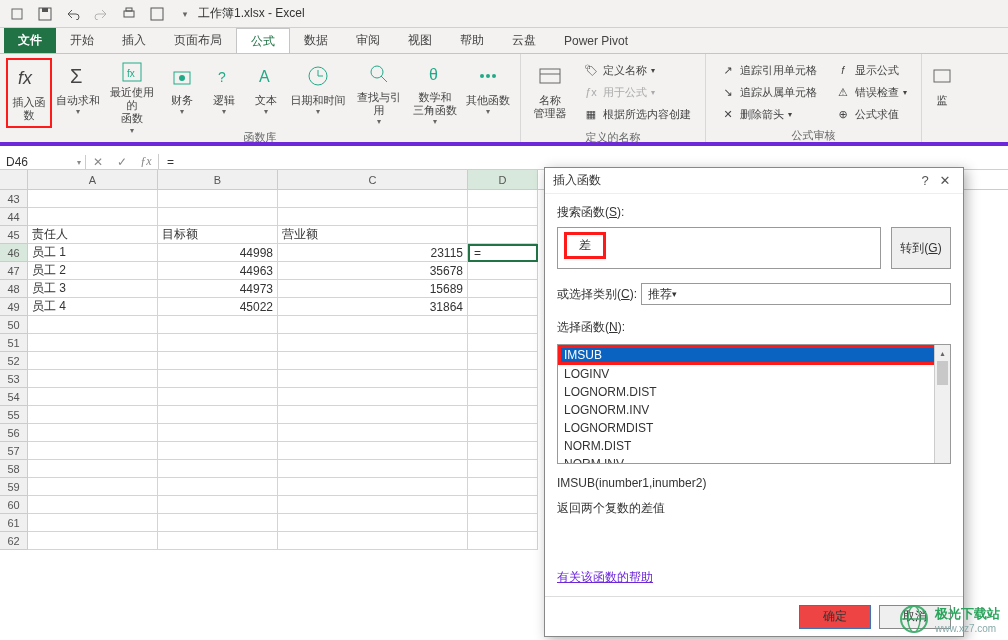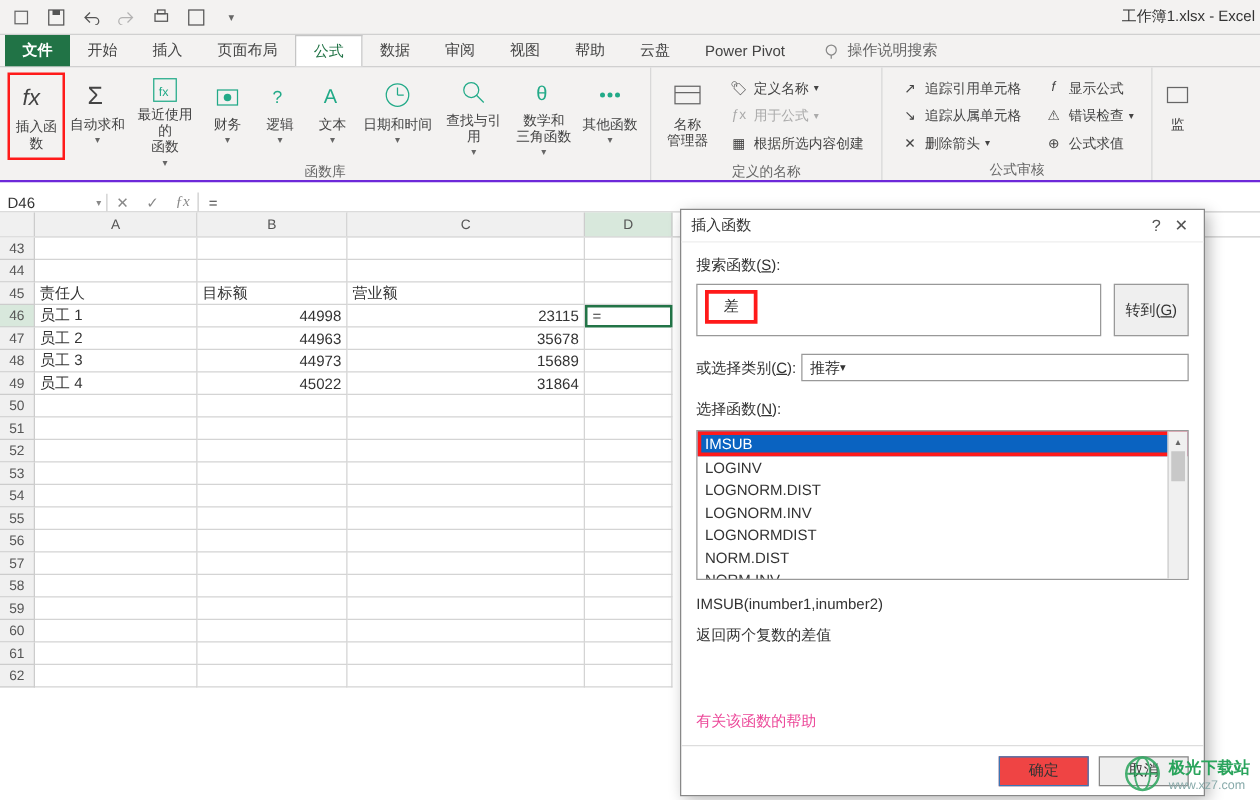--- a/index.html
+++ b/index.html
@@ -2,31 +2,31 @@
 <html><head>
 <meta charset="utf-8">
 <style>
 * { box-sizing: border-box; margin: 0; padding: 0; font-family: "Microsoft YaHei", "Segoe UI", sans-serif; }
 body { background: #fff; font-size: 12px; color: #333; overflow: hidden; width: 1008px; height: 640px; position: relative; }
 
 
 .titlebar { height: 28px; background: #f3f2f1; display: flex; align-items: center; padding: 0 4px; border-bottom: 1px solid #d0d0d0; }
 .titlebar .qat { display: flex; align-items: center; gap: 2px; }
 .titlebar .qat-item { width: 26px; height: 24px; display: flex; align-items: center; justify-content: center; color: #555; }
-.titlebar .title { flex: 1; text-align: right; color: #333; font-size: 12px; }
+.titlebar .title { flex: 1; text-align: left; color: #333; font-size: 12px; }
 
 
 .ribbon-tabs { height: 26px; background: #f3f2f1; display: flex; align-items: stretch; padding-left: 4px; border-bottom: 1px solid #c5c5c5; }
 .ribbon-tab { padding: 0 14px; display: flex; align-items: center; color: #444; cursor: pointer; font-size: 12px;}
 .ribbon-tab.file { background: #217346; color: #fff; font-weight: bold; }
 .ribbon-tab.active { background: #fff; color: #217346; border-top:1px solid #c5c5c5; border-left:1px solid #c5c5c5;border-right:1px solid #c5c5c5;}
 .tellme { display:flex; align-items:center; gap:6px; color:#666; padding-left:16px; }
 
 
-.ribbon { height: 92px; background: #f3f2f1; display: flex; border-bottom: 2px solid #6d28d9; }
+.ribbon { height: 92px; background: #f3f2f1; display: flex; border-bottom: 4px solid #6d28d9; }
 .ribbon-group { border-right: 1px solid #d8d8d8; padding: 4px 6px 1px 6px; display: flex; flex-direction: column; }
 .ribbon-group .items { display: flex; gap: 2px; flex:1; }
 .ribbon-group .label { text-align: center; font-size: 11px; color: #666; padding: 2px 0; }
 .big-btn { display: flex; flex-direction: column; align-items: center; justify-content: flex-start; width: 48px; height:70px; padding: 2px; cursor: pointer; }
 .big-btn .icon { width: 32px; height: 32px; display: flex; align-items: center; justify-content: center; margin-bottom:2px; }
 .big-btn .text { font-size: 11px; text-align: center; line-height: 1.2; color: #444; }
 .big-btn .dd { font-size:8px; color:#666; }
 .mini-row { display:flex; flex-direction:column; gap:2px; padding:2px 4px; }
 .mini-btn { display:flex; align-items:center; gap:4px; font-size:11px; color:#444; height:20px; padding:0 4px; cursor:pointer; white-space:nowrap;}
 .mini-btn.disabled { color: #aaa; }
@@ -71,21 +71,21 @@
 .cat-row{display:flex; align-items:center; gap:4px; margin-top:8px;}
 .cat-select{flex:1; border:1px solid #999; height:22px; display:flex;align-items:center;padding:0 6px; justify-content:flex-start;}
 .func-list{border:1px solid #999; height:120px; overflow:hidden; position:relative; margin-top:2px;}
 .func-item{padding:2px 6px; font-size:12px;}
 .func-item.sel{background:#0a63c1; color:#fff; border:3px solid #ff1a1a; padding:0 3px;}
 .func-list .scroll{position:absolute;right:0;top:0;width:16px;height:100%;background:#f0f0f0;border-left:1px solid #ccc;}
 .func-list .scroll .up,.func-list .scroll .down{height:16px;display:flex;align-items:center;justify-content:center;font-size:8px;color:#666;}
 .func-list .scroll .thumb{height:24px;background:#c8c8c8;margin:0 2px;}
 .desc-sig{margin-top:6px;}
 .desc-txt{margin-top:4px;}
-.help-link{color:#ec4899; cursor:pointer; margin-top:auto;}
+.help-link{color:#6d28d9; text-decoration:underline; cursor:pointer; margin-top:auto;}
 .dlg-footer{height:40px; border-top:1px solid #ddd; display:flex; align-items:center; justify-content:flex-end; gap:8px; padding:0 12px;}
 .dlg-btn{width:72px;height:24px;border:1px solid #888;background:#efefef;display:flex;align-items:center;justify-content:center;cursor:pointer;}
 .dlg-btn.primary{border:1px solid #3a76b5; background:#ef4444;}
 
 .watermark{position:absolute; right:8px; bottom:6px; font-size:13px; color:#2aa45c; display:flex; align-items:center; gap:6px;}
 .watermark .sub{font-size:10px;color:#8aa;}
 .watermark svg{opacity:0.85;}
 
 
 svg { display:block; }
@@ -137,29 +137,20 @@
   <div class="ribbon-tab">开始</div>
   <div class="ribbon-tab">插入</div>
   <div class="ribbon-tab">页面布局</div>
   <div class="ribbon-tab active">公式</div>
   <div class="ribbon-tab">数据</div>
   <div class="ribbon-tab">审阅</div>
   <div class="ribbon-tab">视图</div>
   <div class="ribbon-tab">帮助</div>
   <div class="ribbon-tab">云盘</div>
   <div class="ribbon-tab">Power Pivot</div>
-  <div class="tellme">
-    <span>
-        <svg width="14" height="14">
-          <circle cx="7" cy="6" r="4" fill="none" stroke="#888"></circle>
-          <line x1="7" y1="10" x2="7" y2="13" stroke="#888"></line>
-        </svg>
-      </span>
-    <span>操作说明搜索</span>
-  </div>
 </div>
 
 <div class="ribbon">
   <div class="ribbon-group">
     <div class="items">
       <div class="big-btn highlight-red" style="width:46px">
         <div class="icon">
             <svg width="28" height="28">
               <text x="3" y="20" font-size="18" font-style="italic" font-family="Times New Roman" fill="#444">fx</text>
             </svg>

